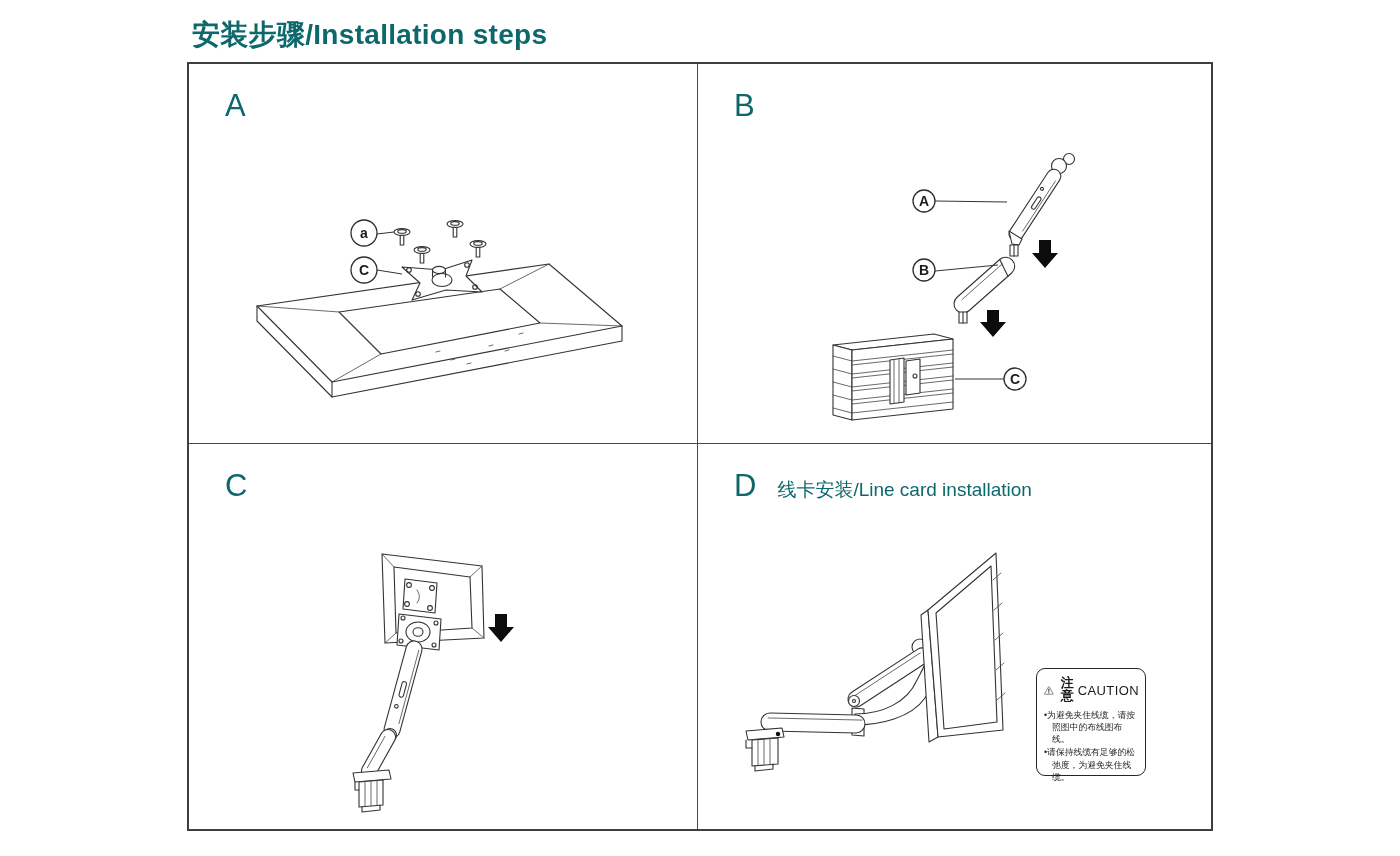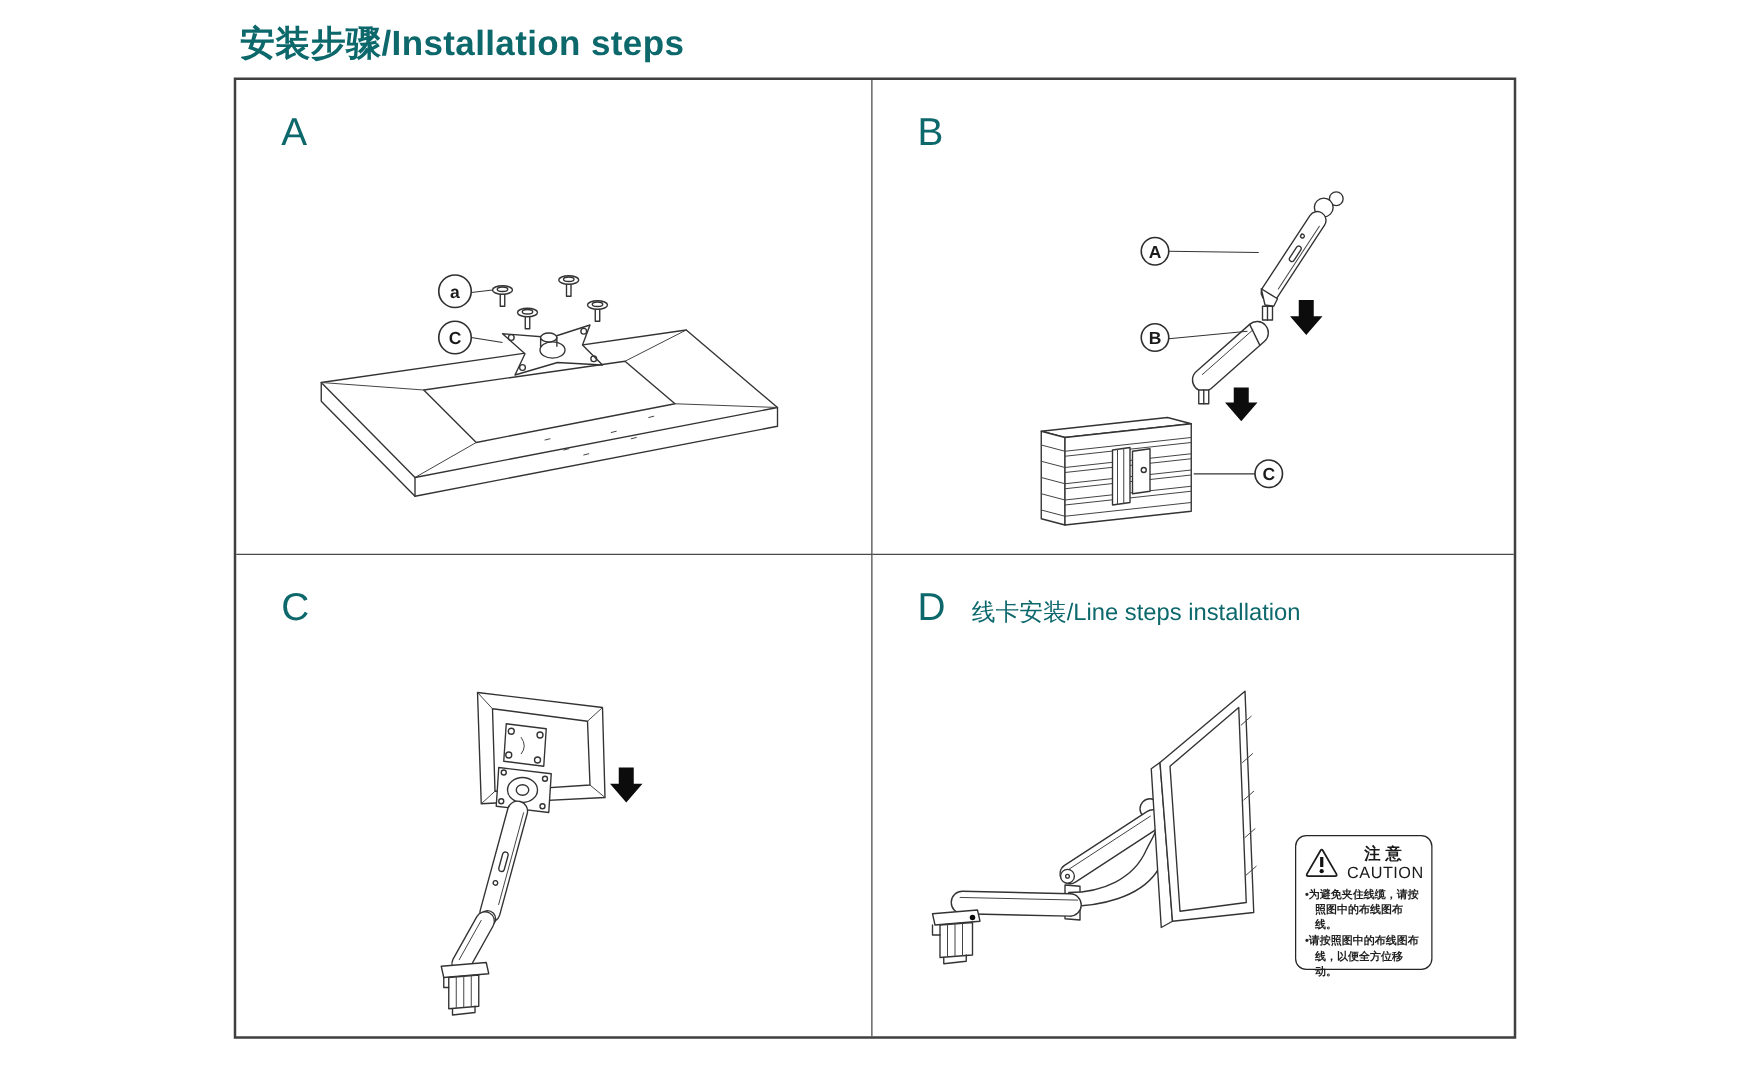--- a/index.html
+++ b/index.html
@@ -36,26 +36,26 @@
   .callout-circle{fill:#fff;stroke:#2e2e2e;stroke-width:1.3;}
   .callout-text{font-family:"Liberation Sans",sans-serif;font-size:14px;font-weight:700;fill:#1b1b1b;text-anchor:middle;}
   .leader{fill:none;stroke:#333;stroke-width:1;}
   
   .caution{
     position:absolute;left:338px;top:224px;width:110px;height:108px;box-sizing:border-box;
     border:1.6px solid #262626;border-radius:9px;background:#fff;z-index:3;
     padding:7px 6px 4px 7px;
   }
   .caution-head{display:flex;align-items:center;justify-content:center;gap:7px;margin-bottom:5px;}
-  .caution-titles{display:flex;flex-direction:column;align-items:center;line-height:1;}
+  .caution-titles{display:flex;flex-direction:row;align-items:center;line-height:1;}
   .caution-zh{font-size:13px;font-weight:700;color:#1a1a1a;letter-spacing:4px;margin-bottom:2px;}
   .caution-en{font-size:13px;font-weight:400;color:#1a1a1a;letter-spacing:.4px;}
   .caution-line{
     font-size:8.8px;line-height:1.38;color:#1f1f1f;
-    padding-left:8px;text-indent:-8px;margin:0 0 1px 0;font-weight:700;
+    padding-left:8px;text-indent:-8px;margin:0 0 1px 0;font-weight:400;
   }
 </style>
 </head>
 <body>
 
 <div class="page">
 
   <h1 class="page-title">安装步骤/Installation steps</h1>
 
   <div class="grid">
@@ -242,21 +242,21 @@
           <path class="thin" d="M176,337.5 L176,362 M182,337 L182,361.5 M188,336.5 L188,361"></path>
           <path class="ln" d="M173,363 L173,368 L191,366 L191,361"></path>
           <path class="ln" d="M166,338 L166,346 L170,346"></path>
         </g>
       </svg>
     </section>
 
     <section class="panel">
       <header class="panel-header">
         <span class="step-letter">D</span>
-        <span class="step-title">线卡安装/Line steps installation</span>
+        <span class="step-title">线卡安装/Line card installation</span>
       </header>
       <svg class="illus" width="513" height="383" viewBox="0 0 513 383">
 
         <path class="lnw" d="M154,264 L166,265 L166,292 L154,291 Z"></path>
 
         <g>
           <circle class="lnw" cx="222" cy="203" r="8"></circle>
           <circle class="lnw" cx="226" cy="215" r="5.5"></circle>
         </g>
 
@@ -300,18 +300,18 @@
             <path d="M14,2.2 Q15,0.6 16,2.2 L28.2,23.2 Q29.2,25.2 27,25.2 L3,25.2 Q0.8,25.2 1.8,23.2 Z" fill="#fff" stroke="#1d1d1d" stroke-width="1.6" stroke-linejoin="round"></path>
             <rect x="13.6" y="8" width="2.9" height="9" fill="#111"></rect>
             <circle cx="15" cy="20.7" r="1.9" fill="#111"></circle>
           </svg>
           <div class="caution-titles">
             <span class="caution-zh">注意</span>
             <span class="caution-en">CAUTION</span>
           </div>
         </div>
         <p class="caution-line">•为避免夹住线缆，请按照图中的布线图布线。</p>
-        <p class="caution-line">•请按照图中的布线图布线，以便全方位移动。</p>
+        <p class="caution-line">•请保持线缆有足够的松弛度，为避免夹住线缆。</p>
       </div>
     </section>
 
   </div>
 </div>
 
 </body></html>

